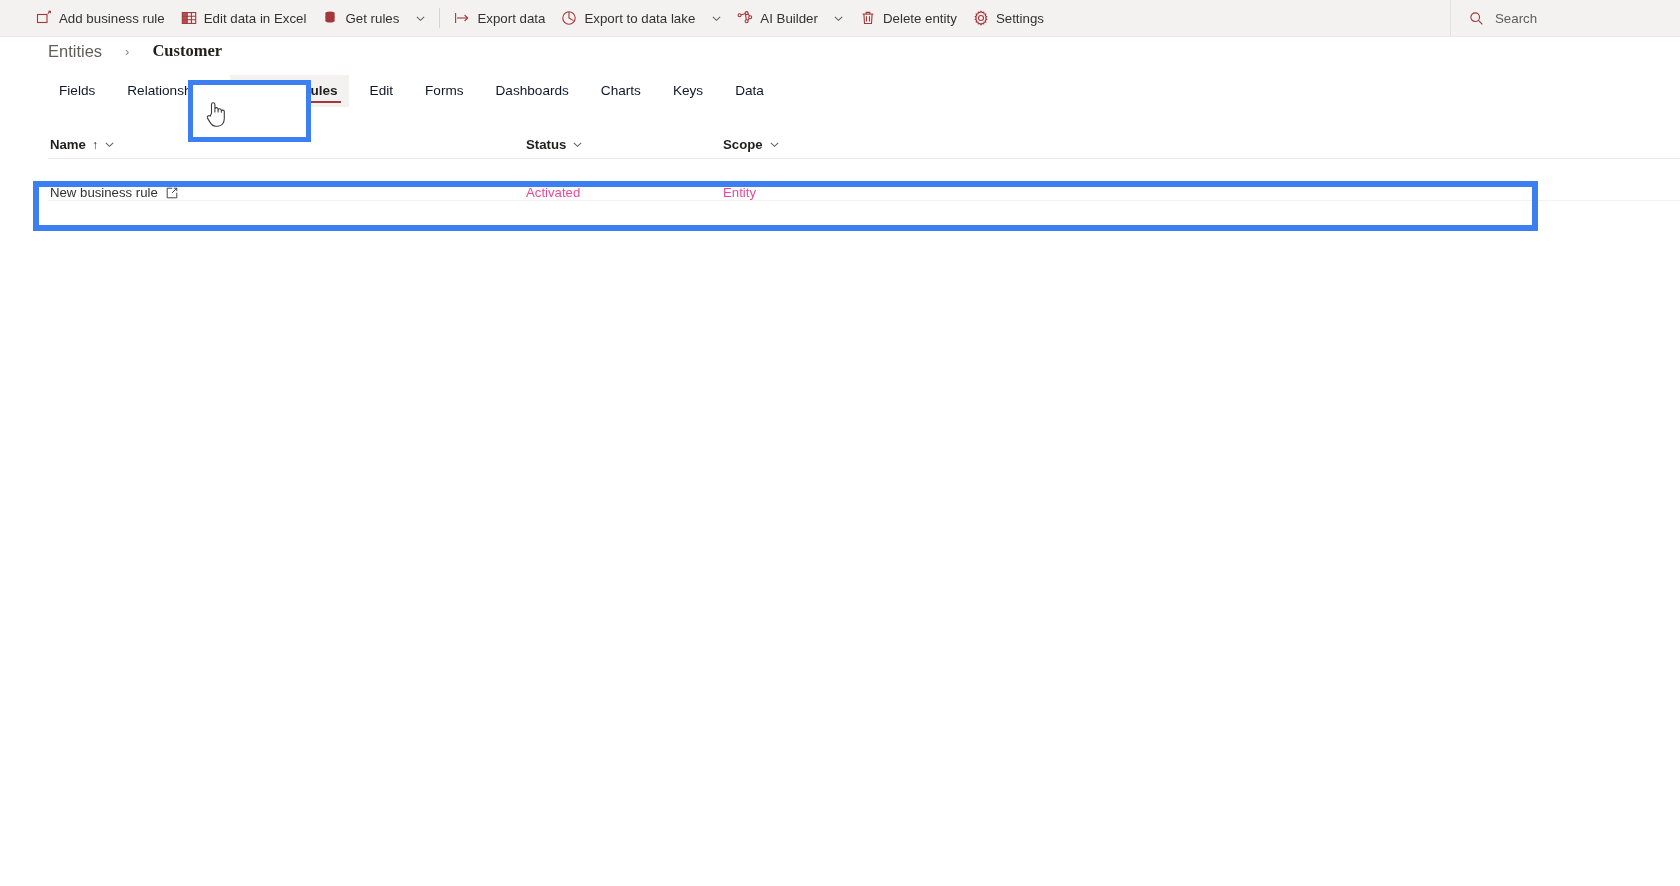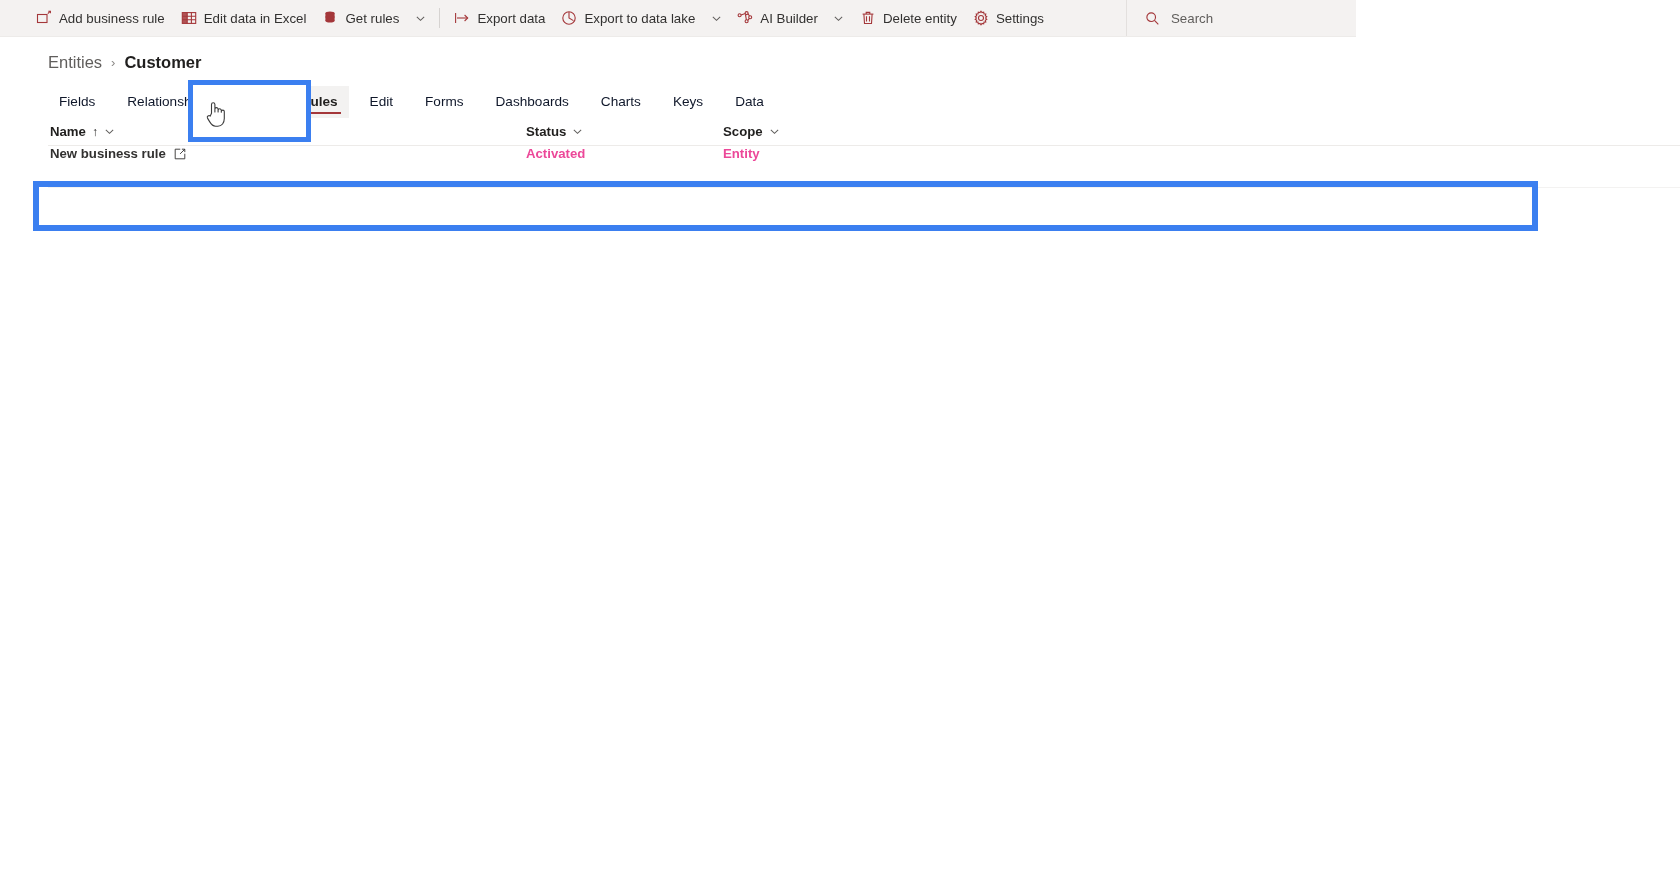--- a/index.html
+++ b/index.html
@@ -8,21 +8,21 @@
     width: 1680px; height: 886px;
     background: #ffffff;
     font-family: "Liberation Sans", sans-serif;
     overflow: hidden;
   }
 
   
   .commandbar {
     position: relative;
     height: 37px;
-    width: 1356px;
+    width: 1680px;
     background: #f4f2f1;
     display: flex;
     align-items: center;
     border-bottom: 1px solid #edebe9;
   }
   .cb-left {
     display: flex;
     align-items: center;
     height: 100%;
     padding-left: 28px;
@@ -81,27 +81,27 @@
     font-family: "Liberation Sans", sans-serif;
     font-size: 13.3px; color: #605e5c;
     width: 100%;
   }
   .searchbox input::placeholder { color: #605e5c; }
 
   
   .page { position: relative; padding: 0 0 0 48px; }
 
   .breadcrumb {
-    display: flex; align-items: center; gap: 9px;
-    padding-top: 16px;
+    display: flex; align-items: center; gap: 23px;
+    padding-top: 4px;
     font-size: 16.5px;
   }
   .bc-parent { color: #605e5c; cursor: pointer; }
   .bc-chev { color: #8a8886; font-size: 13px; }
-  .bc-current { color: #201f1e; font-weight: bold; }
+  .bc-current { color: #201f1e; font-weight: bold; font-family: Liberation Serif, serif; }
 
   
   .tabs {
     display: flex; align-items: flex-end;
     margin-top: 12px;
     height: 34px;
     position: relative;
   }
   .tab {
     position: relative;
@@ -141,21 +141,21 @@
   
   .cursor {
     position: absolute;
     left: 205px; top: 100px;
     width: 22px; height: 30px;
     z-index: 4;
     pointer-events: none;
   }
 
   
-  .list { position: relative; }
+  .list { margin-top: 24px; position: relative; }
   .list-head {
     display: flex;
     align-items: center;
     height: 28px;
     font-size: 13.2px;
     font-weight: bold;
     color: #201f1e;
     border-bottom: 1px solid #edebe9;
     padding-right: 140px;
   }
@@ -167,29 +167,28 @@
     height: 100%;
     cursor: pointer;
     padding-left: 2px;
   }
   .sort-asc { font-size: 12px; color: #201f1e; font-weight: normal; }
   .hchev { color: #605e5c; font-weight: normal; display:flex; align-items:center;}
 
   .rows { position: relative; }
   .row {
     display: flex;
-    align-items: flex-start;
+    align-items: flex-end;
     height: 42px;
     font-size: 13.2px;
     color: #323130;
     background: #ffffff;
     padding-right: 140px;
     cursor: pointer;
     border-bottom: 1px solid #f3f2f1;
-    font-weight: bold;
   }
   .row .cell { display: flex; align-items: center; gap: 8px; padding-left: 2px; }
   .cell-status, .cell-scope { color: #ec4899; }
   .open-ico { color: #323130; display: inline-flex; align-items: center; }
 
   
   .hl-row {
     position: absolute;
     left: 33px; top: 181px;
     width: 1505px; height: 50px;

